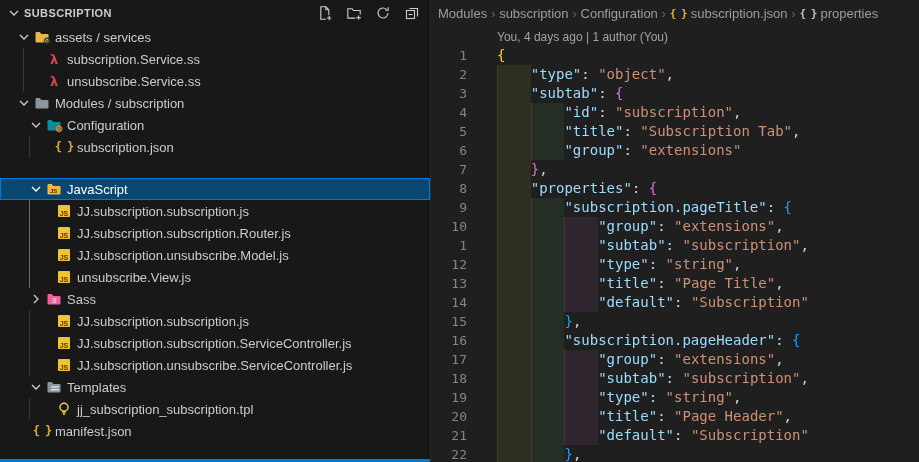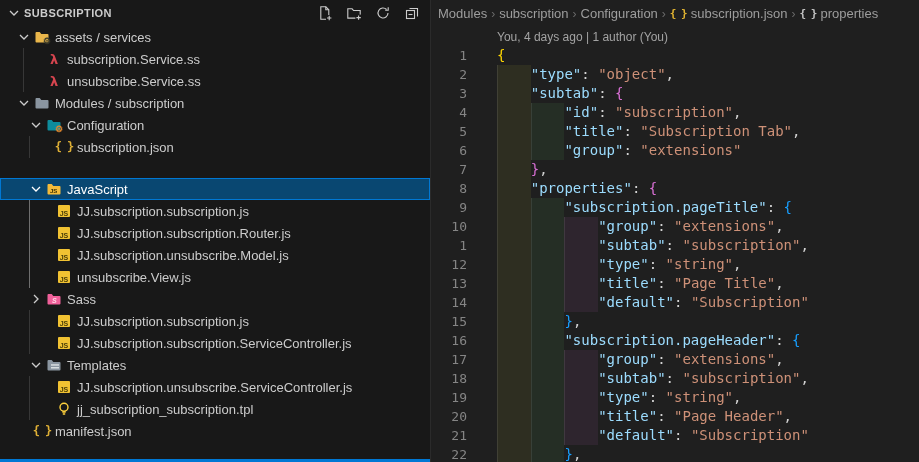--- a/index.html
+++ b/index.html
@@ -245,42 +245,42 @@
           <span class="lbl">JJ.subscription.subscription.js</span>
         </div>
         <div class="row lvl3">
           <div class="guide" style="left: 29px;"></div>
           <span class="spacer"></span>
           <span class="ticon">
             <span class="jsbadge">JS</span>
           </span>
           <span class="lbl">JJ.subscription.subscription.ServiceController.js</span>
         </div>
+        <div class="row lvl3">
+          <div class="guide" style="left: 29px;"></div>
+          <span class="spacer"></span>
+          <span class="ticon">
+            <span class="jsbadge">JS</span>
+          </span>
+          <span class="lbl">JJ.subscription.unsubscribe.ServiceController.js</span>
+        </div>
         <div class="row lvl2">
           <span class="chev">
             <svg width="16" height="16" viewBox="0 0 16 16">
               <polyline points="4,6 8,10 12,6" fill="none" stroke="#cccccc" stroke-width="1.3"></polyline>
             </svg>
           </span>
           <span class="ticon">
             <svg width="16" height="16" viewBox="0 0 16 16">
               <path d="M1.5 12.6 V4 c0-.5.4-.9.9-.9 h3.3 l1.6 1.8 h6.3 c.5 0 .9.4.9.9 v6.8 c0 .5-.4.9-.9.9 H2.4 c-.5 0-.9-.4-.9-.9 z" fill="#8a95a0"></path>
               <rect x="5" y="7.2" width="8" height="1.5" fill="#d7dde0"></rect>
               <rect x="5" y="10" width="8" height="1.5" fill="#d7dde0"></rect>
             </svg>
           </span>
           <span class="lbl">Templates</span>
-        </div>
-        <div class="row lvl3">
-          <div class="guide" style="left: 29px;"></div>
-          <span class="spacer"></span>
-          <span class="ticon">
-            <span class="jsbadge">JS</span>
-          </span>
-          <span class="lbl">JJ.subscription.unsubscribe.ServiceController.js</span>
         </div>
         <div class="row lvl3">
           <div class="guide" style="left: 29px;"></div>
           <span class="spacer"></span>
           <span class="ticon">
             <svg width="16" height="16" viewBox="0 0 16 16">
               <circle cx="8" cy="6.2" r="4" fill="none" stroke="#ffd23e" stroke-width="1.4"></circle>
               <path d="M6.3 11 h3.4 M6.8 13 h2.4" stroke="#ffd23e" stroke-width="1.4" fill="none"></path>
             </svg>
           </span>

